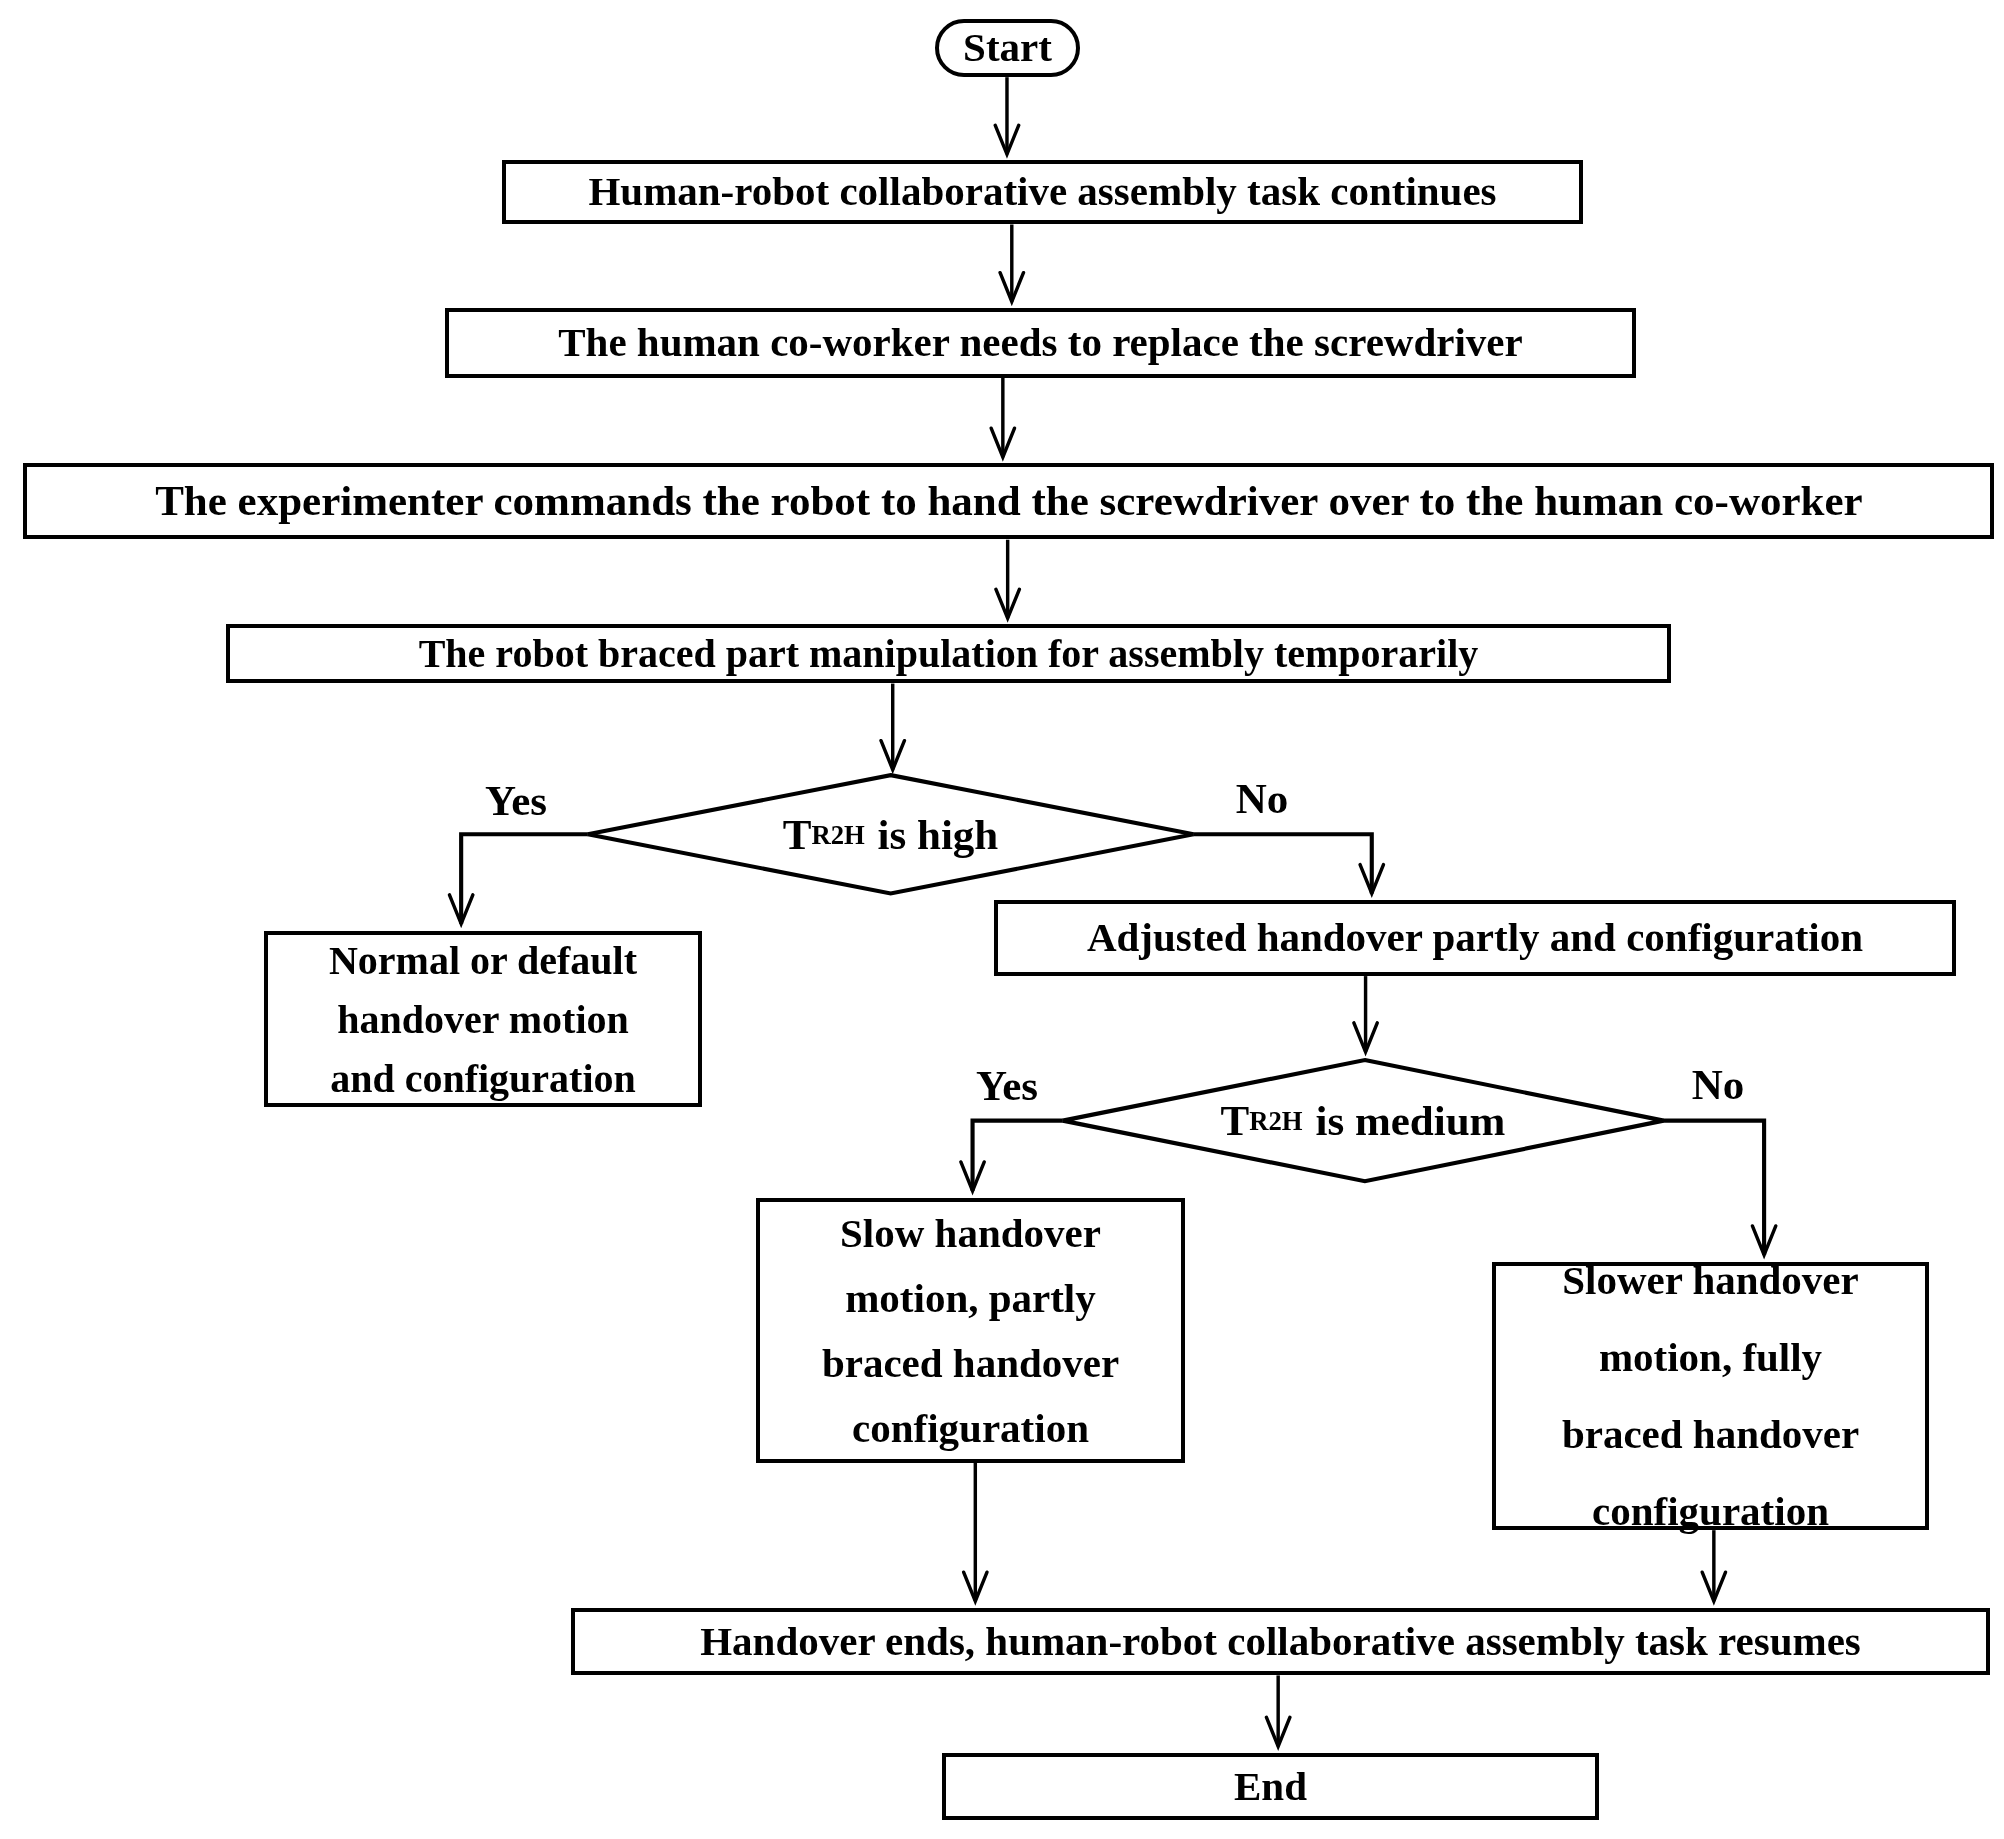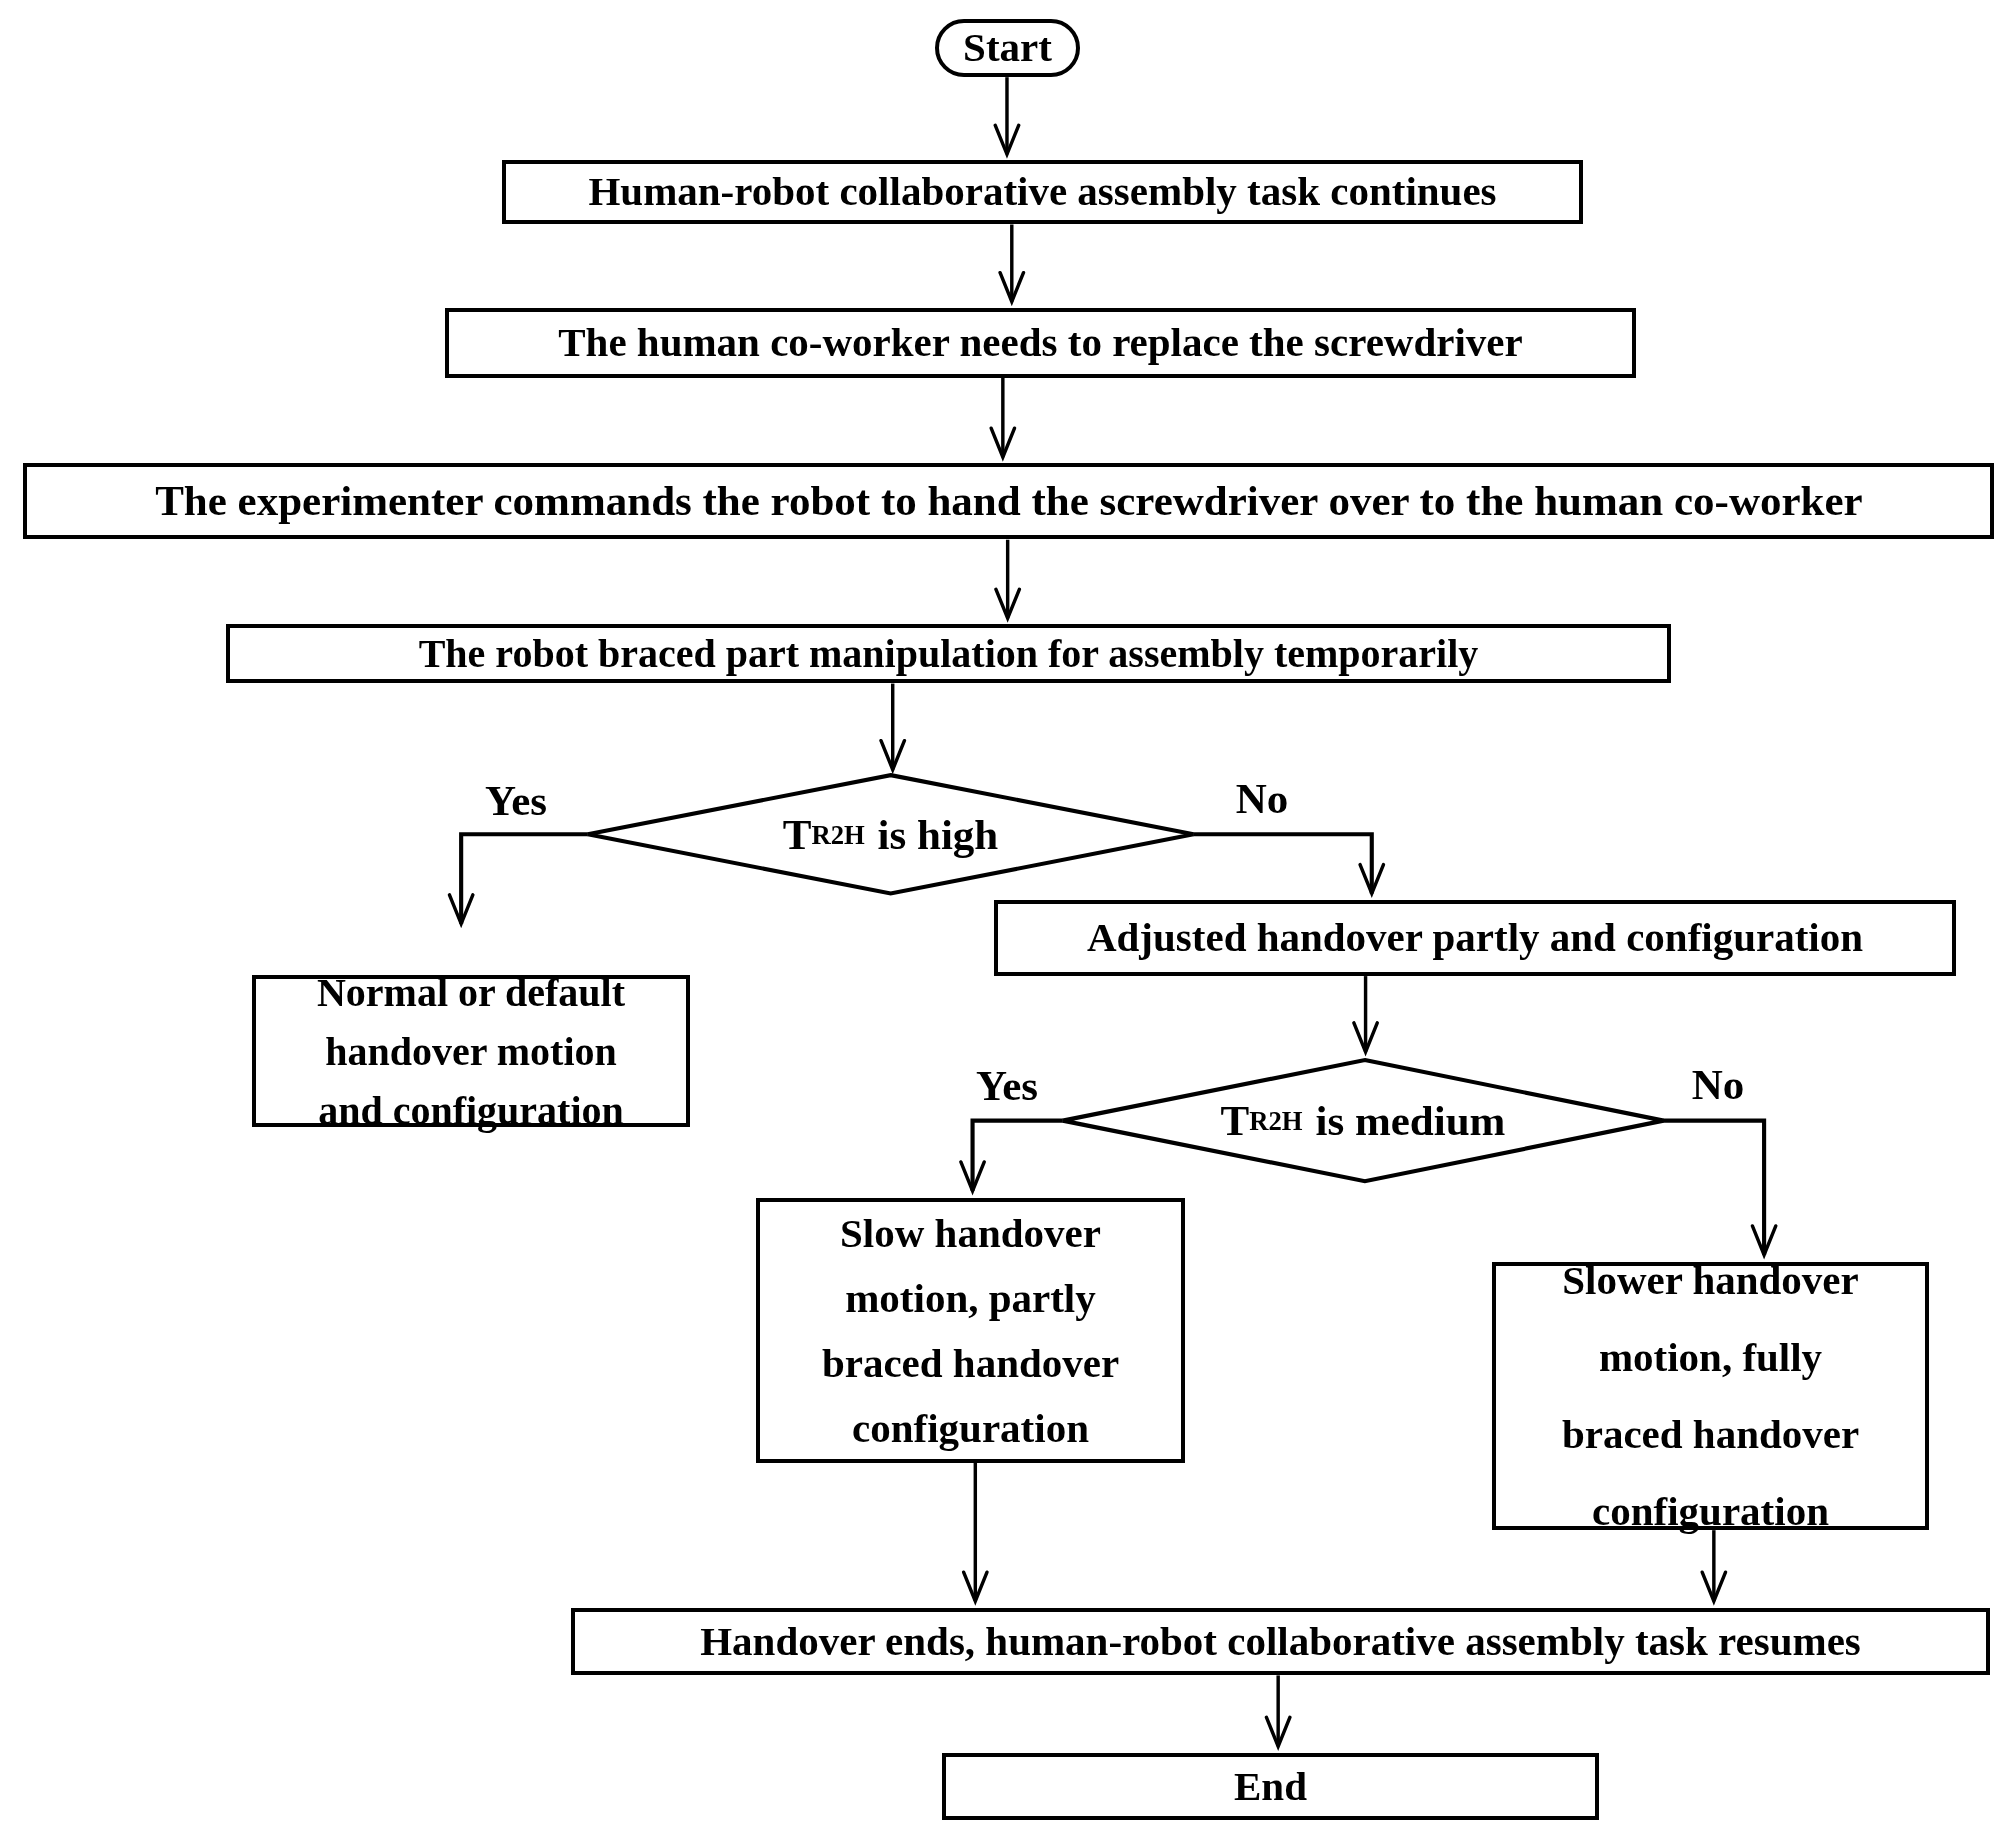--- a/index.html
+++ b/index.html
@@ -93,21 +93,21 @@
   <div class="node" style="left:935px; top:19px; width:145px; height:58px;border-radius:29px;">Start</div>
 
   <div class="node" style="left:445px; top:308px; width:1191px; height:70px;">The human co-worker needs to replace the screwdriver</div>
 
   <div class="node" style="left:502px; top:160px; width:1081px; height:64px;">Human-robot collaborative assembly task continues</div>
 
   <div class="node" style="left:23.4px; top:463px; width:1971px; height:76px; font-size:43px;">The experimenter commands the robot to hand the screwdriver over to the human co-worker</div>
 
   <div class="node" style="left:226px; top:624px; width:1445px; height:59px; font-size:40px;">The robot  braced part manipulation for assembly temporarily</div>
 
-  <div class="node multiline" style="left:252px; top:931px; width:438px; height:152px; font-size:40px; line-height:59px;margin-top:44px;">Normal or default
+  <div class="node multiline" style="left:264px; top:931px; width:438px; height:176px; font-size:40px; line-height:59px;">Normal or default
 handover motion
 and configuration</div>
 
   <div class="node" style="left:994px; top:900px; width:962px; height:76px;">Adjusted handover partly and configuration</div>
 
   <div class="node multiline" style="left:756px; top:1198px; width:429px; height:265px; font-size:41px; line-height:65px;">Slow handover
 motion, partly
 braced handover
 configuration</div>
 

